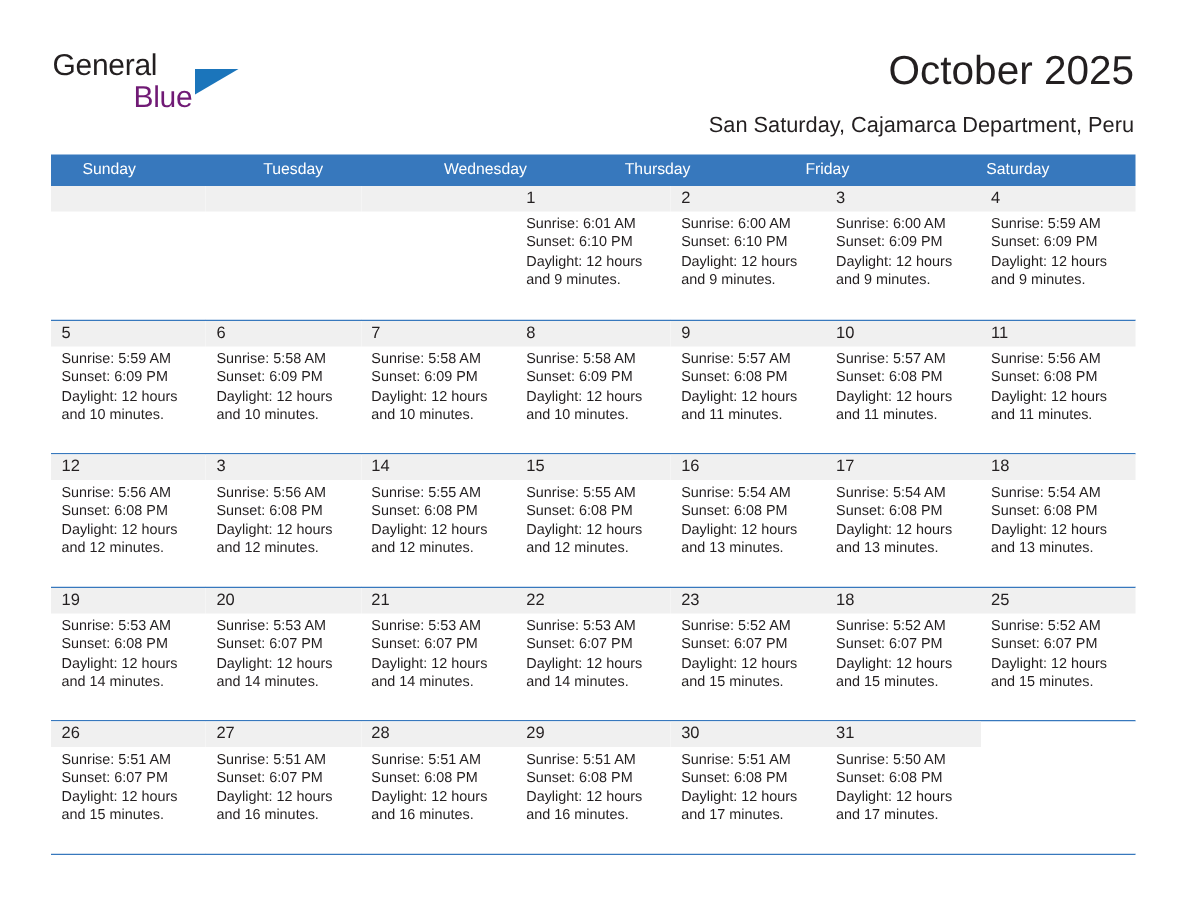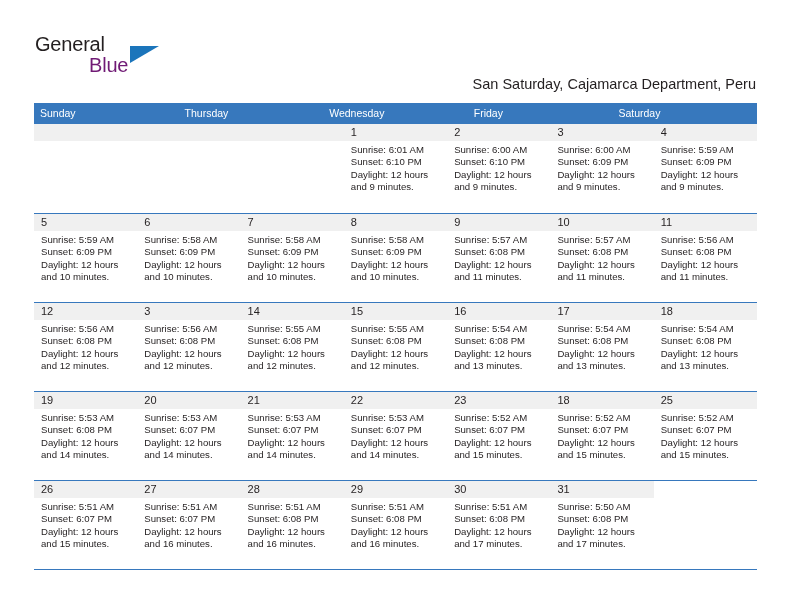--- a/index.html
+++ b/index.html
@@ -94,21 +94,21 @@
   .weekdays {
     display: flex;
     background: #3778bd;
     height: 21px;
   }
   .weekday {
     flex: 1 1 0;
     color: #ffffff;
     font-size: 10.5px;
     line-height: 21px;
-    padding-left: 6px;
+    padding-left: 21px;
     box-sizing: border-box;
     white-space: nowrap;
   }
   .week {
     display: flex;
     border-top: 1.4px solid #3778bd;
     height: 89px;
     box-sizing: border-box;
   }
   .week.first {
@@ -157,28 +157,30 @@
 <div class="page">
 
   <div class="header">
 
     <div class="logo">
       <span class="logo-general">General</span>
       <span class="logo-triangle"></span>
       <span class="logo-blue">Blue</span>
     </div>
 
+    <div class="title">October 2025</div>
     <div class="subtitle">San Saturday, Cajamarca Department, Peru</div>
   </div>
 
   <div class="calendar">
     <div class="weekdays" id="weekday-row">
         <div class="weekday">Sunday</div>
+        <div class="weekday">Tuesday</div>
+        <div class="weekday">Wednesday</div>
         <div class="weekday">Thursday</div>
-        <div class="weekday">Wednesday</div>
         <div class="weekday">Friday</div>
         <div class="weekday">Saturday</div>
       </div>
     <div id="weeks-container">
         <div class="week first">
           <div class="day empty">
             <span class="datenum"></span>
           </div>
           <div class="day empty">
             <span class="datenum"></span>

